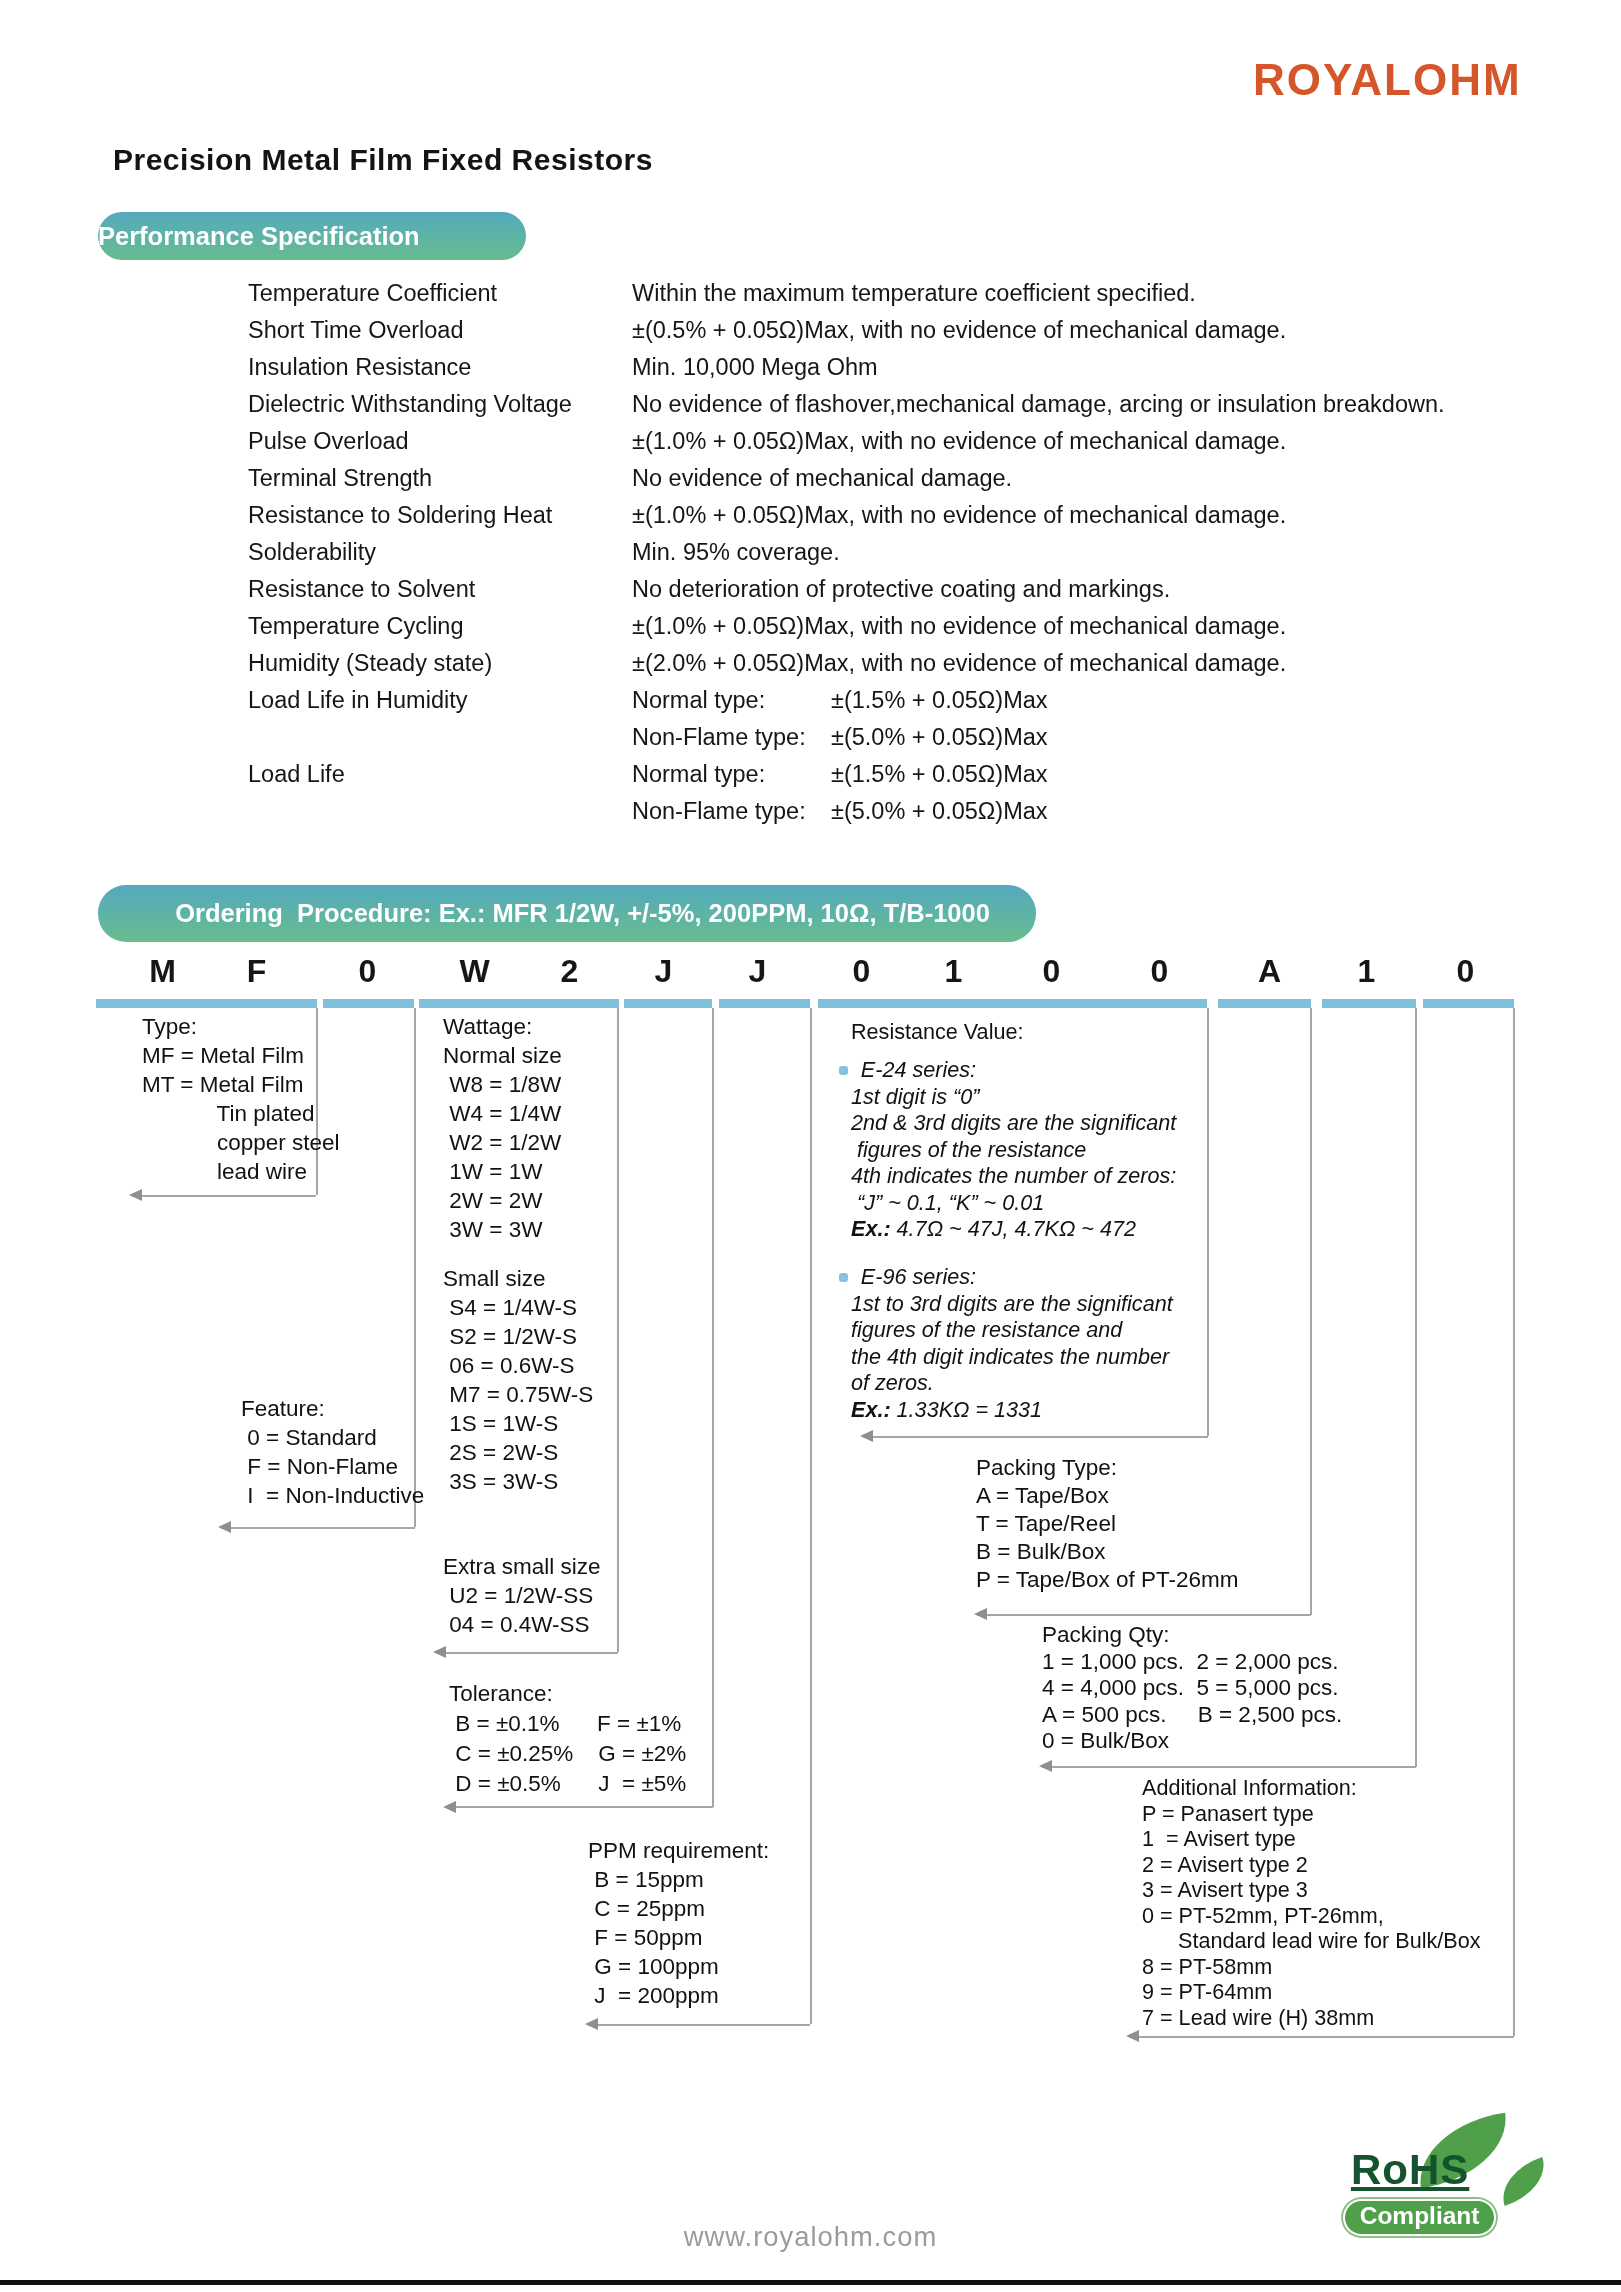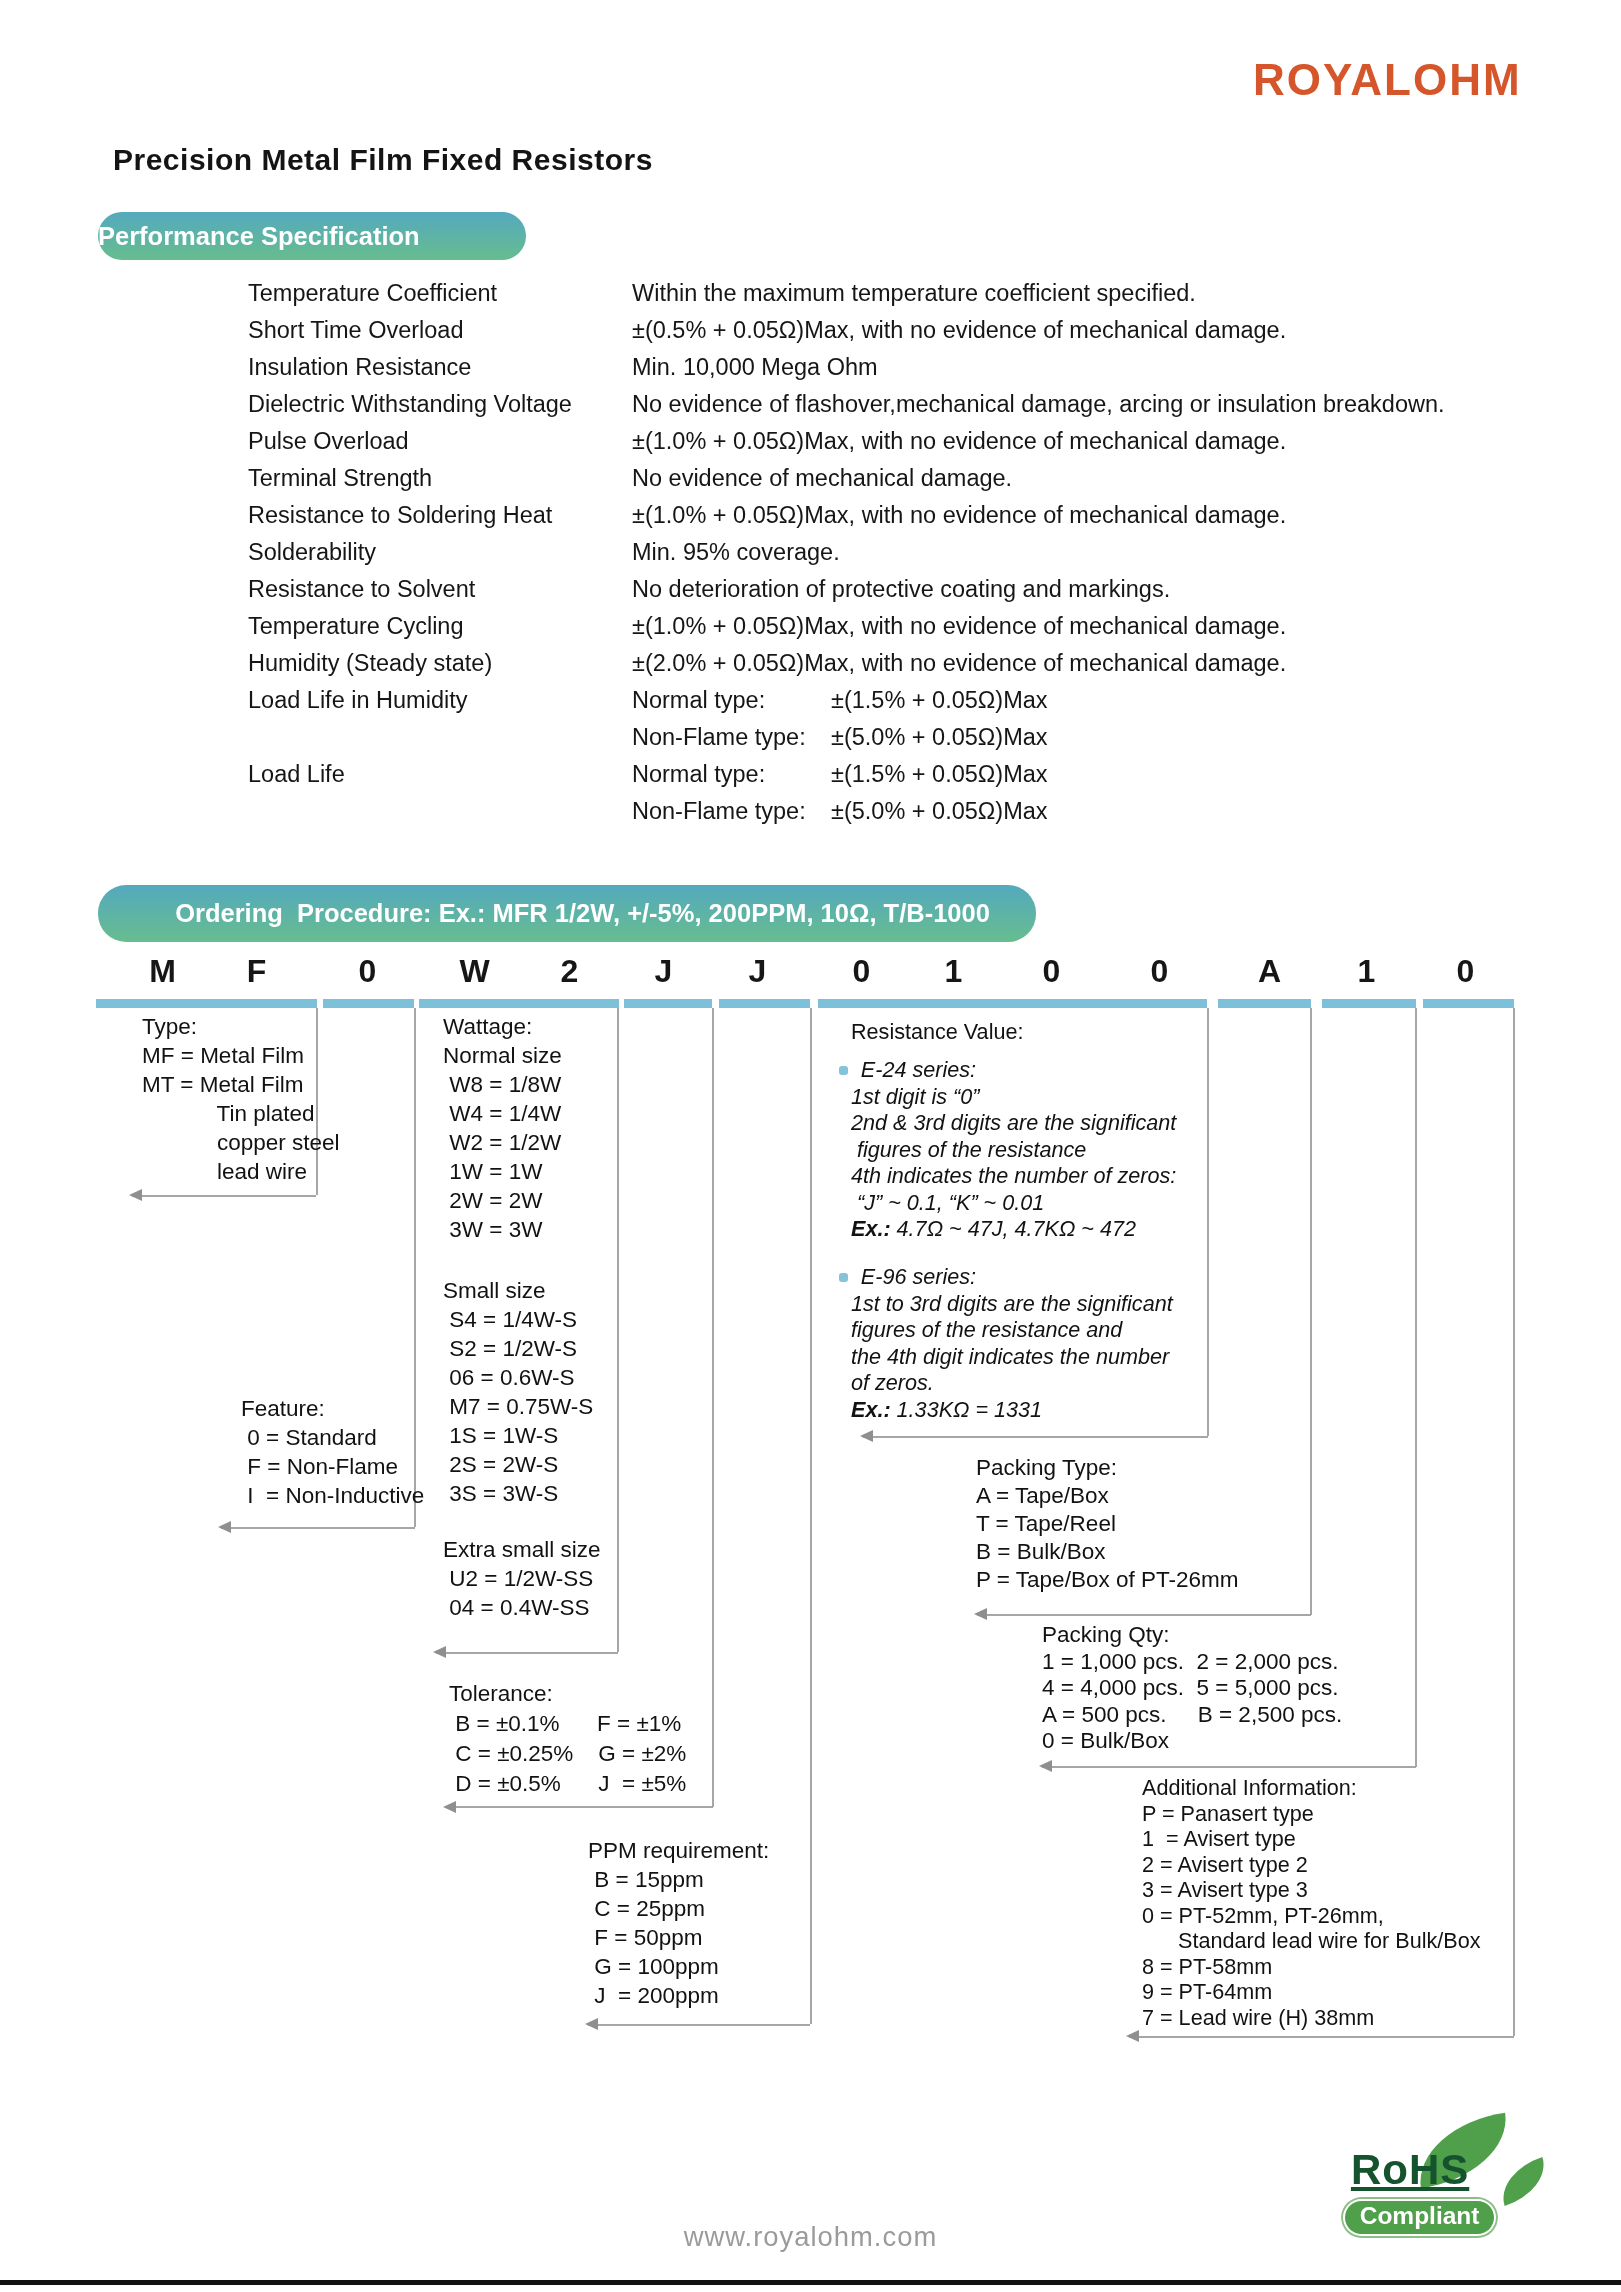--- a/index.html
+++ b/index.html
@@ -21,22 +21,22 @@
   .spec-key:empty { display:none; }
 
   .code-letter { position:absolute; top:953px; transform:translateX(-50%); font-size:32px; font-weight:700; letter-spacing:1px; }
   .bar { position:absolute; top:999px; height:8.8px; background:#7cc1d9; }
   .vline { position:absolute; width:2px; background:#a6a6a6; }
   .hline { position:absolute; height:2px; background:#a6a6a6; }
   .arrow { position:absolute; width:0; height:0; border-top:6.9px solid transparent; border-bottom:6.9px solid transparent; border-right:13.7px solid #8f8f8f; }
 
   .block { position:absolute; font-size:22.5px; line-height:29px; color:#121212; }
   .pre { white-space:pre; }
-  .wgroup-gap1 { margin-top:32px; }
-  .wgroup-gap2 { margin-top:27px; }
+  .wgroup-gap1 { margin-top:20px; }
+  .wgroup-gap2 { margin-top:56px; }
 
   .res-block { font-size:21.6px; line-height:26.5px; }
   .res-group { margin-top:11.8px;font-style:italic; }
   .res-bullet { position:relative; margin-left:9.8px; }
   .res-bullet::before { content:""; position:absolute; left:-21.6px; top:8.8px; width:8.8px; height:8.8px; border-radius:2.9px; background:#85c3da; }
   .ex-line b { font-weight:700; }
   .ex-line span { white-space:pre; }
 
   .rohs { position:absolute; left:1345px; top:2115px; width:211px; height:137px; }
   .leaf { position:absolute; background:#4f9f4b; }

